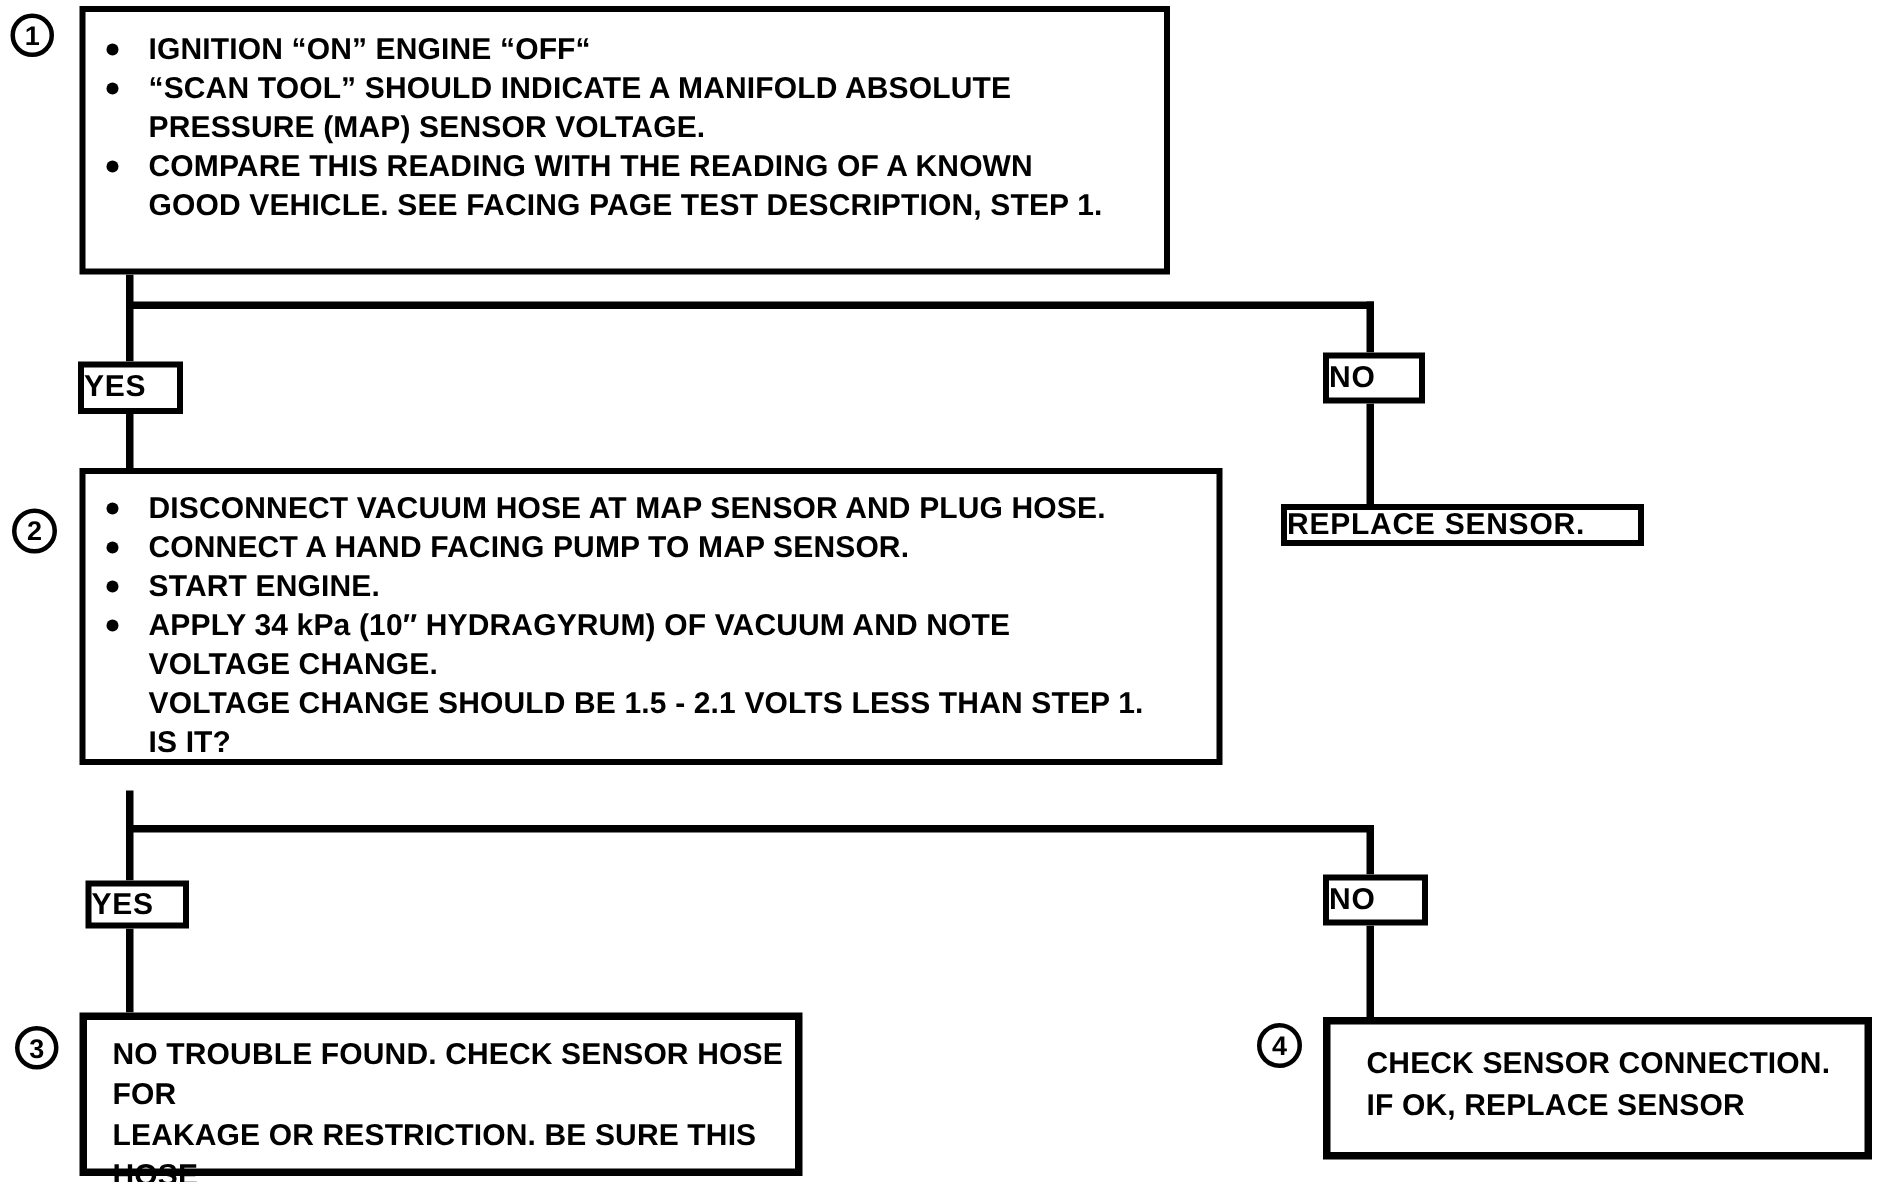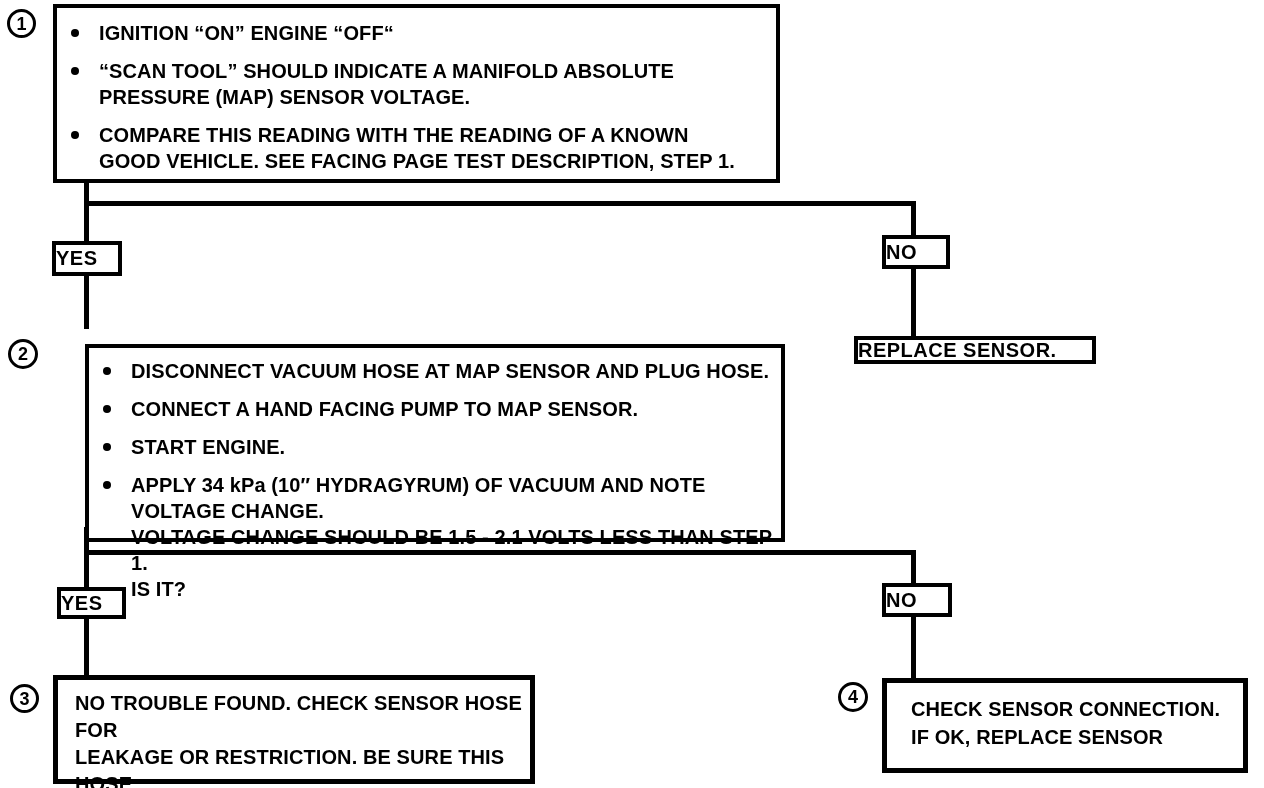--- a/index.html
+++ b/index.html
@@ -36,21 +36,20 @@
     display: flex;
     align-items: center;
     justify-content: center;
     font-size: 18px;
     line-height: 1;
     background: #ffffff;
   }
   .bullet-list {
     display: flex;
     flex-direction: column;
-    gap: 12px;
   }
   .bullet-item {
     display: flex;
     align-items: flex-start;
   }
   .bullet-dot {
     flex: none;
     width: 8px;
     height: 8px;
     margin: 9px 0 0 0;
@@ -120,21 +119,21 @@
   <div class="node label-box" style="left:882px; top:235px; width:68px; height:34px;">
     <span>NO</span>
   </div>
   <div class="node label-box" style="left:854px; top:336px; width:242px; height:28px;">
     <span>REPLACE SENSOR.</span>
   </div>
 
   <div class="badge" style="left:8px; top:339px; width:30px; height:30px;">
     <span>2</span>
   </div>
-  <div class="node" style="left:53px; top:344px; width:700px; height:198px; padding:10px 8px 0 14px;margin-left:32px;">
+  <div class="node" style="left:53px; top:312px; width:762px; height:198px; padding:10px 8px 0 14px;">
     <div class="bullet-list">
       <div class="bullet-item">
         <span class="bullet-dot"></span>
         <span class="bullet-text">DISCONNECT VACUUM HOSE AT MAP SENSOR AND PLUG HOSE.</span>
       </div>
       <div class="bullet-item">
         <span class="bullet-dot"></span>
         <span class="bullet-text">CONNECT A HAND FACING PUMP TO MAP SENSOR.</span>
       </div>
       <div class="bullet-item">

